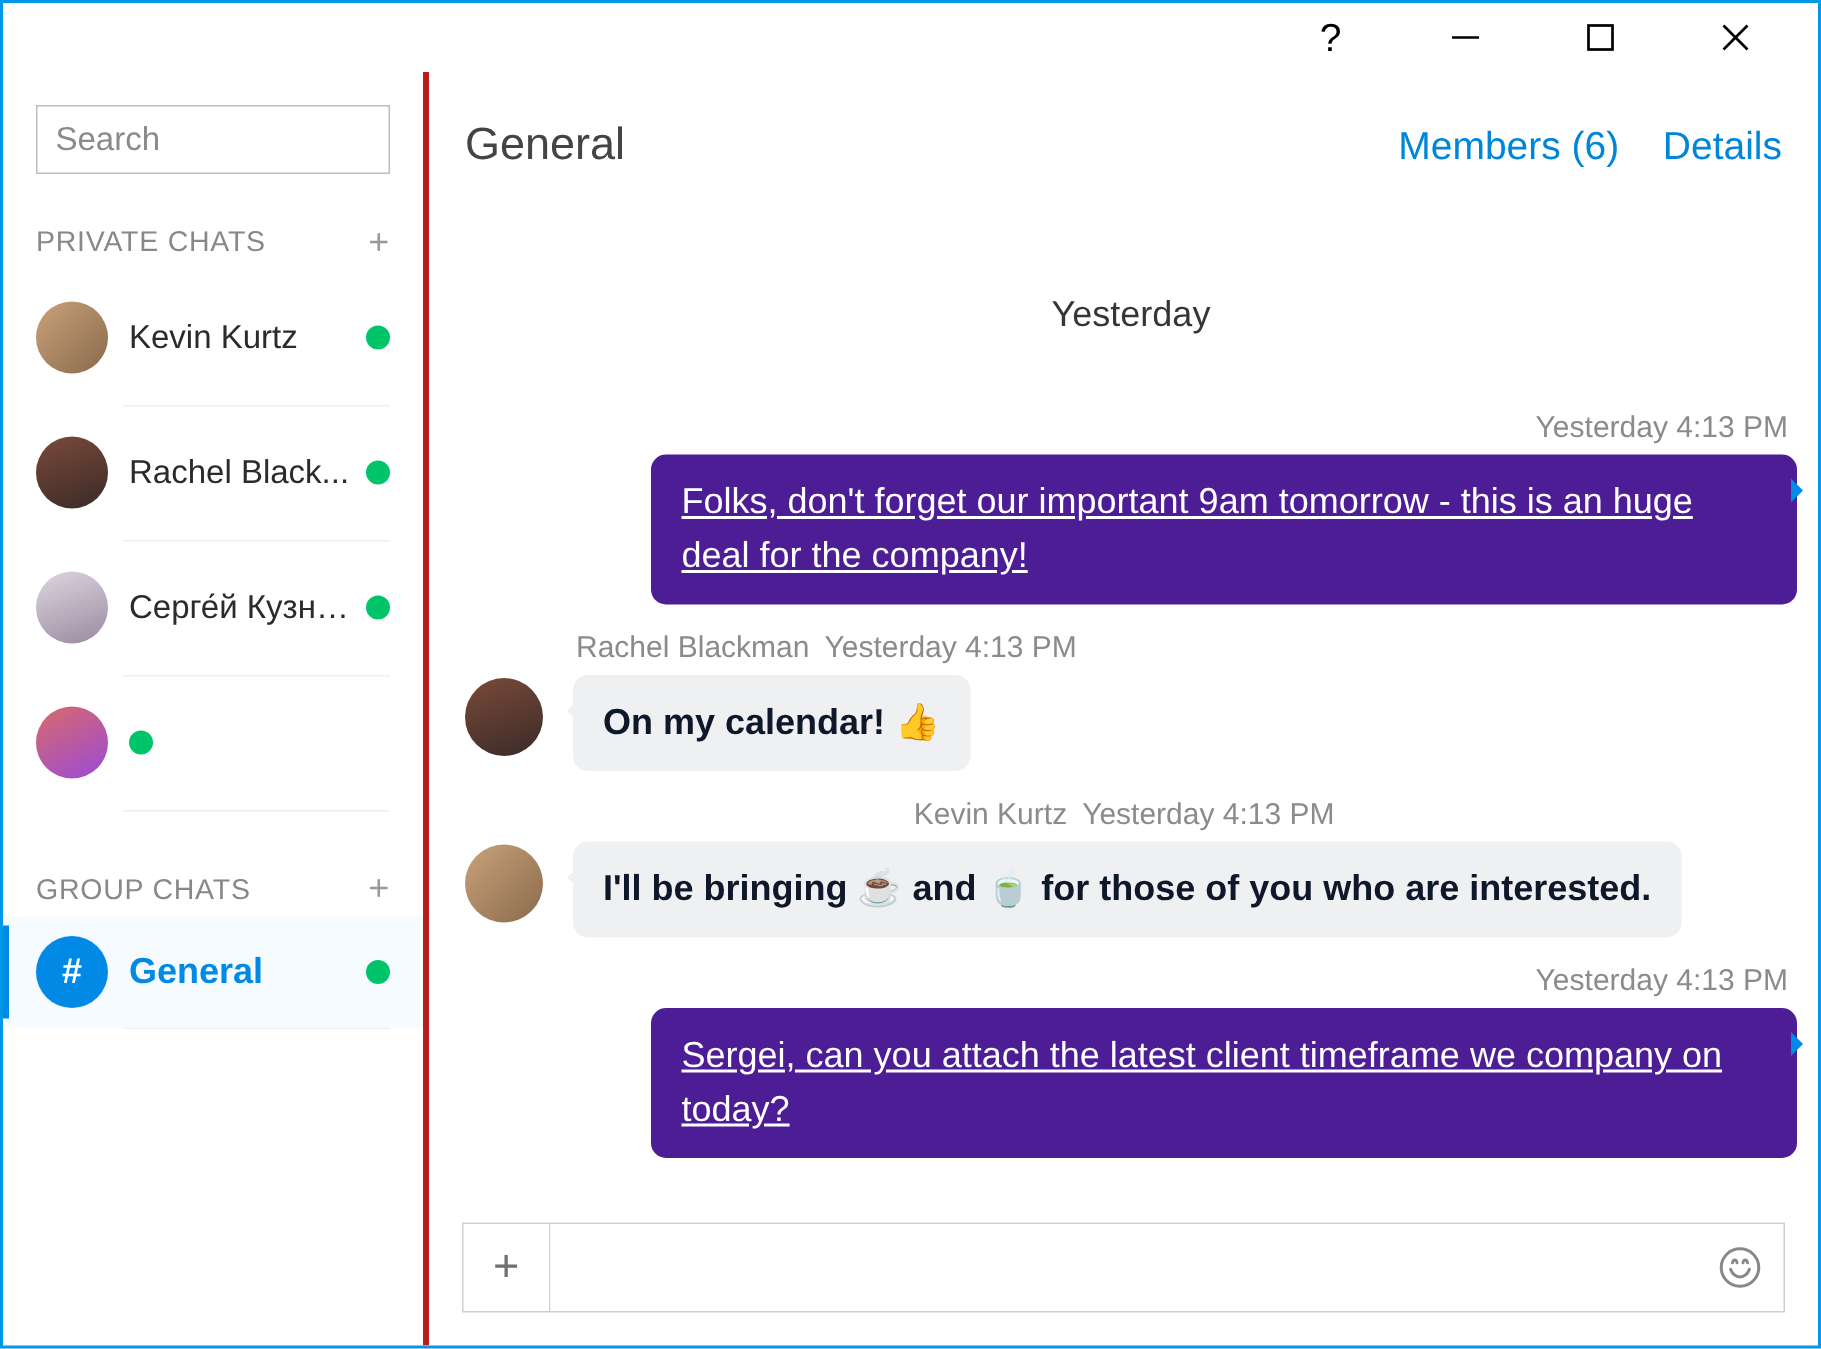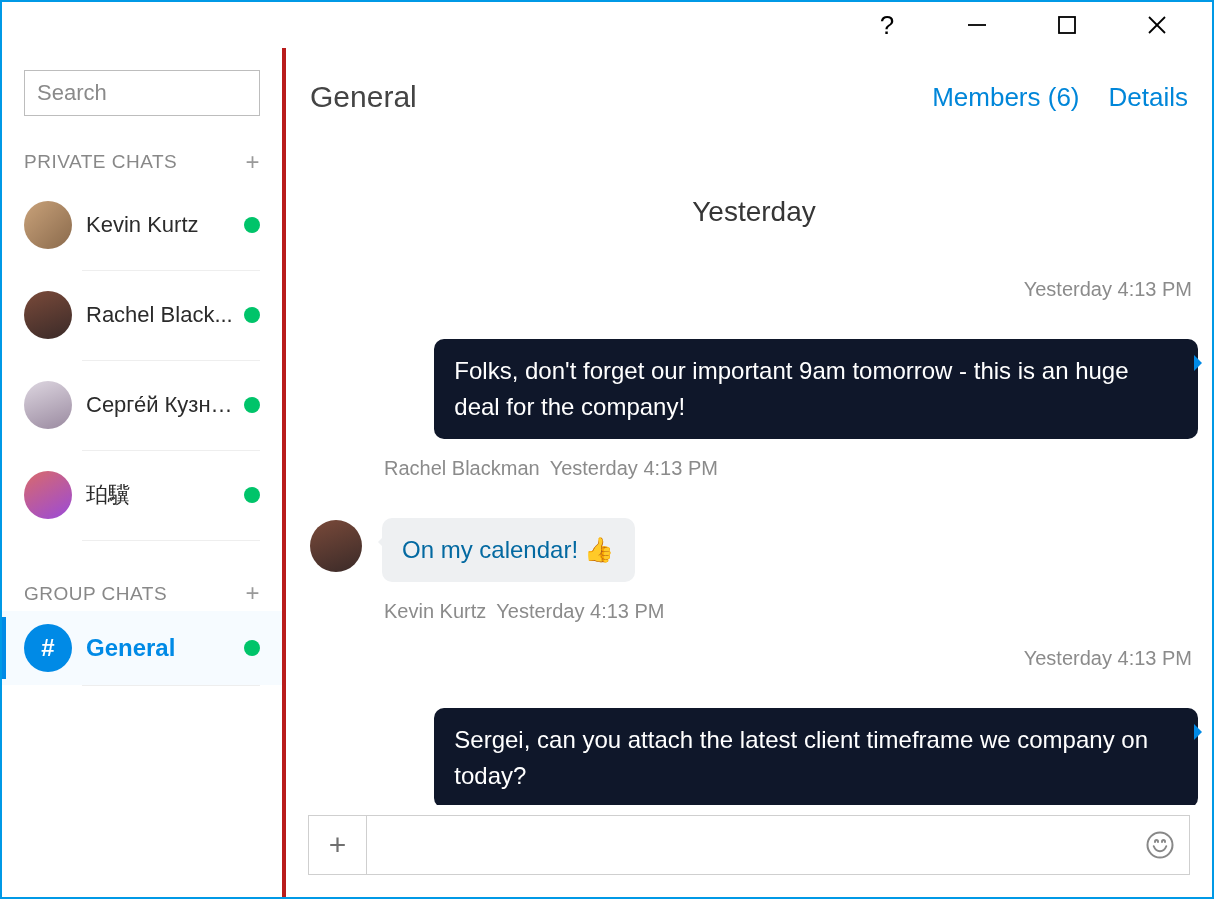--- a/index.html
+++ b/index.html
@@ -159,57 +159,57 @@
     cursor: pointer;
     white-space: nowrap;
   }
 
   .thread {
     flex: 1; overflow-y: auto;
     padding: 10px 14px 10px 24px;
     position: relative;
   }
   .date-sep {
-    text-align: center; font-size: 28px; color: #363636;
+    text-align: center; font-size: 24px; color: #363636;
     padding: 50px 0 50px 0;
   }
 
   .msg-row { display: flex; margin-bottom: 18px; }
   .msg-row.out { justify-content: flex-end; }
-  .msg-col { max-width: 86%; display: flex; flex-direction: column; gap: 32px; }
+  .msg-col { max-width: 86%; display: flex; flex-direction: column; }
   .msg-row.out .msg-col { align-items: flex-end; }
 
   .msg-meta {
     font-size: 20px; color: #8b8b8b;
     padding: 0 6px 6px 74px;
   }
   .msg-meta .author { margin-right: 10px; }
   .msg-row.out .msg-meta { padding-left: 0; }
 
   .msg-body { display: flex; align-items: flex-start; }
   .msg-avatar {
     width: 52px; height: 52px; border-radius: 50%;
     margin-right: 20px; flex-shrink: 0; margin-top: 2px;
   }
   .bubble {
     position: relative;
     font-size: 24px; line-height: 1.5;
     padding: 14px 20px; border-radius: 10px;
   }
   .bubble.in {
-    background: #eef0f2; color: #0369a1;
+    background: #eef0f2; color: #0f172a; font-weight: bold;
   }
   .bubble.in::before {
     content: "";
     position: absolute; left: -12px; top: 16px;
     border: 8px solid transparent;
     border-right-color: #eef0f2;
   }
   .bubble.out {
-    background: #0f172a; color: #fff;
+    background: #4c1d95; color: #fff; text-decoration: underline;
   }
   .bubble.out::after {
     content: "";
     position: absolute; right: -12px; top: 16px;
     border: 8px solid transparent;
     border-left-color: #008ae6;
   }
 
   .composer {
     display: flex; align-items: stretch;
@@ -282,21 +282,20 @@
         <div class="chat-name">Rachel Black...</div>
         <div class="status-dot"></div>
       </div>
       <div class="chat-item">
         <div class="avatar av-sergei"></div>
         <div class="chat-name">Серге́й Кузне...</div>
         <div class="status-dot"></div>
       </div>
       <div class="chat-item">
         <div class="avatar av-cjk"></div>
-        <div class="chat-name">珀驥</div>
         <div class="status-dot"></div>
       </div>
       <div class="chat-divider"></div>
     </div>
 
     <div class="section-head" style="padding-top:40px;align-items:flex-end;">
       <span>GROUP CHATS</span>
       <span class="plus">+</span>
     </div>
 
@@ -338,20 +337,24 @@
             <div class="msg-avatar av-rachel" style="border-radius:50%;"></div>
             <div class="bubble in">On my calendar!  👍</div>
           </div>
         </div>
       </div>
 
       <div class="msg-row">
         <div class="msg-col" style="max-width: 96%; align-items: center;">
           <div class="msg-meta">
             <span class="author">Kevin Kurtz</span><span>Yesterday 4:13 PM</span>
+          </div>
+          <div class="msg-body">
+            <div class="msg-avatar av-kevin" style="border-radius:50%;"></div>
+            <div class="bubble in">I'll be bringing ☕ and 🍵 for those of you who are interested.</div>
           </div>
         </div>
       </div>
 
       <div class="msg-row out" style="margin-top:18px;">
         <div class="msg-col">
           <div class="msg-meta">Yesterday 4:13 PM</div>
           <div class="msg-body">
             <div class="bubble out">Sergei, can you attach the latest client timeframe we company on today?</div>
           </div>

